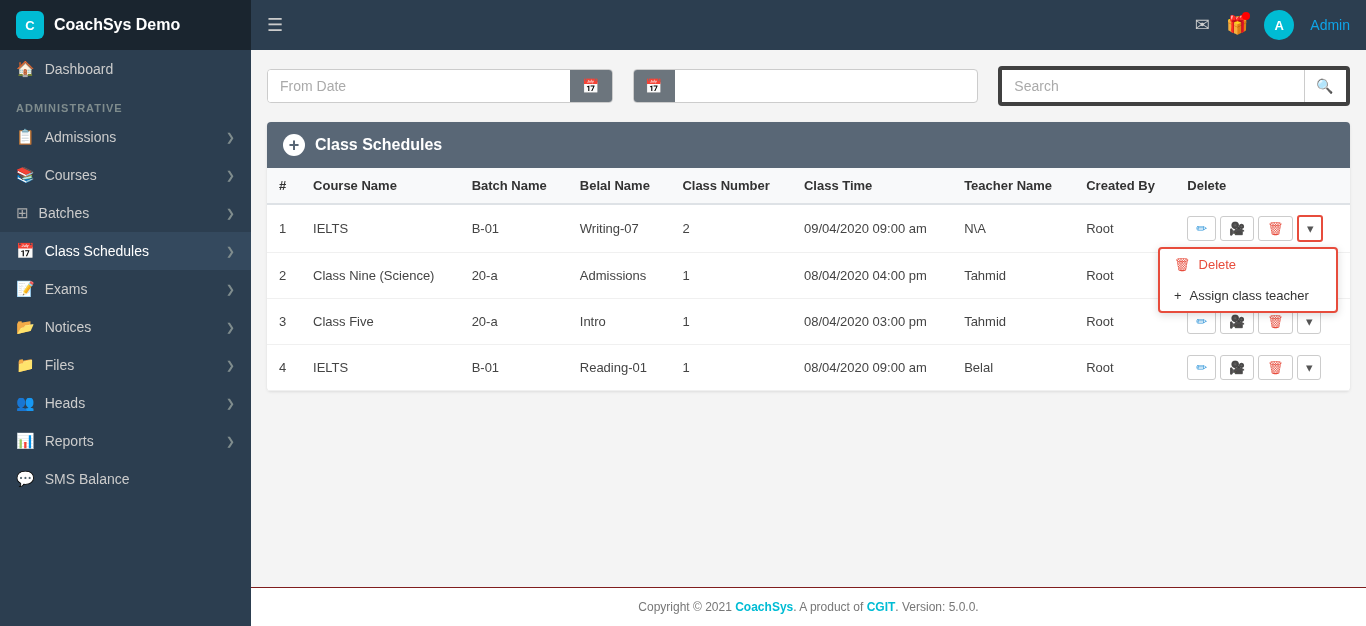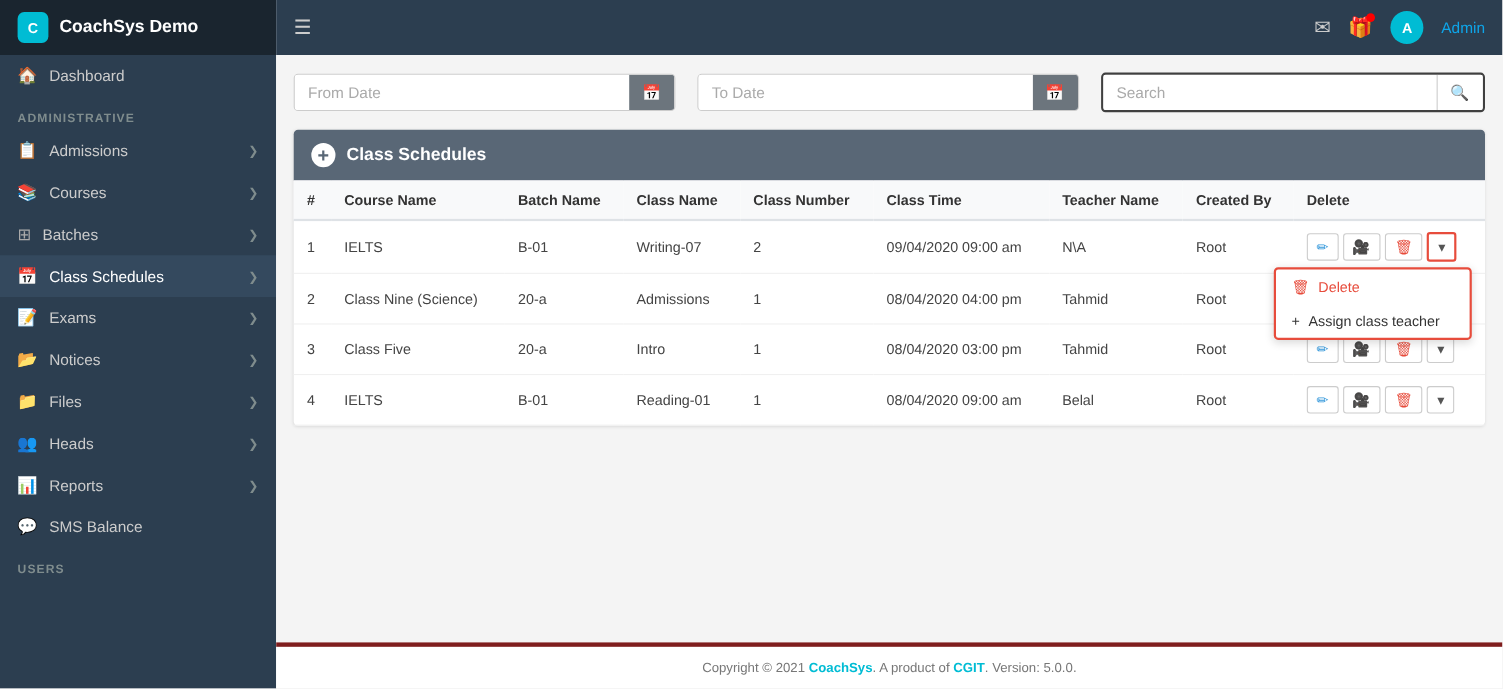--- a/index.html
+++ b/index.html
@@ -129,21 +129,21 @@
       border: none;
       color: #fff;
       padding: 8px 12px;
       cursor: pointer;
       font-size: 14px;
     }
     .search-wrapper {
       display: flex;
       align-items: center;
       background: #fff;
-      border: 2px solid #404040;
+      border: 4px solid #404040;
       border-radius: 4px;
       overflow: hidden;
       flex: 1;
       justify-content: flex-end;
     }
     .search-input {
       border: none;
       outline: none;
       padding: 8px 12px;
       font-size: 14px;
@@ -252,21 +252,21 @@
       padding: 8px 14px;
       cursor: pointer;
       font-size: 13px;
       color: #333;
     }
     .dropdown-menu-item.delete { color: #e74c3c; }
 
     
     #footer {
       background: #fff;
-      border-top: 4px solid #7f1d1d;
+      border-top: 1px solid #7f1d1d;
       padding: 12px;
       text-align: center;
       font-size: 12px;
       color: #777;
       flex-shrink: 0;
     }
     #footer a { color: #00bcd4; text-decoration: none; font-weight: 600; }
   </style>
 </head>
 <body>
@@ -358,21 +358,20 @@
     <span class="sidebar-chevron">❯</span>
   </div>
 
   <div class="sidebar-item">
     <div class="sidebar-item-left">
       <span class="sidebar-item-icon">💬</span>
       <span>SMS Balance</span>
     </div>
   </div>
 
-  <div class="sidebar-section-label">USERS</div>
 </nav>
 
 <div id="main">
 
   <div id="topbar">
     <div class="topbar-left">
       <span class="topbar-icon">☰</span>
     </div>
     <div class="topbar-right">
       <span class="topbar-icon">✉</span>
@@ -385,42 +384,41 @@
   </div>
 
   <div id="content">
 
     <div id="filter-bar">
       <div class="filter-input-wrapper">
         <input class="filter-input" type="text" placeholder="From Date" style="">
         <button class="filter-btn">📅</button>
       </div>
       <div class="filter-input-wrapper">
-        <input class="filter-input" type="text" placeholder="To Date" style="">
         <button class="filter-btn">📅</button>
       </div>
       <div class="search-wrapper">
         <input class="search-input" type="text" placeholder="Search" style="">
         <button class="search-btn">🔍</button>
       </div>
     </div>
 
     <div class="panel">
       <div class="panel-header">
         <div class="panel-header-add">+</div>
         <span class="panel-title">Class Schedules</span>
       </div>
 
       <table>
         <thead>
           <tr>
             <th>#</th>
             <th>Course Name</th>
             <th>Batch Name</th>
-            <th>Class Name</th>
+            <th>Belal Name</th>
             <th>Class Number</th>
             <th>Class Time</th>
             <th>Teacher Name</th>
             <th>Created By</th>
             <th>Delete</th>
           </tr>
         </thead>
         <tbody id="table-body">
 
           <tr>

